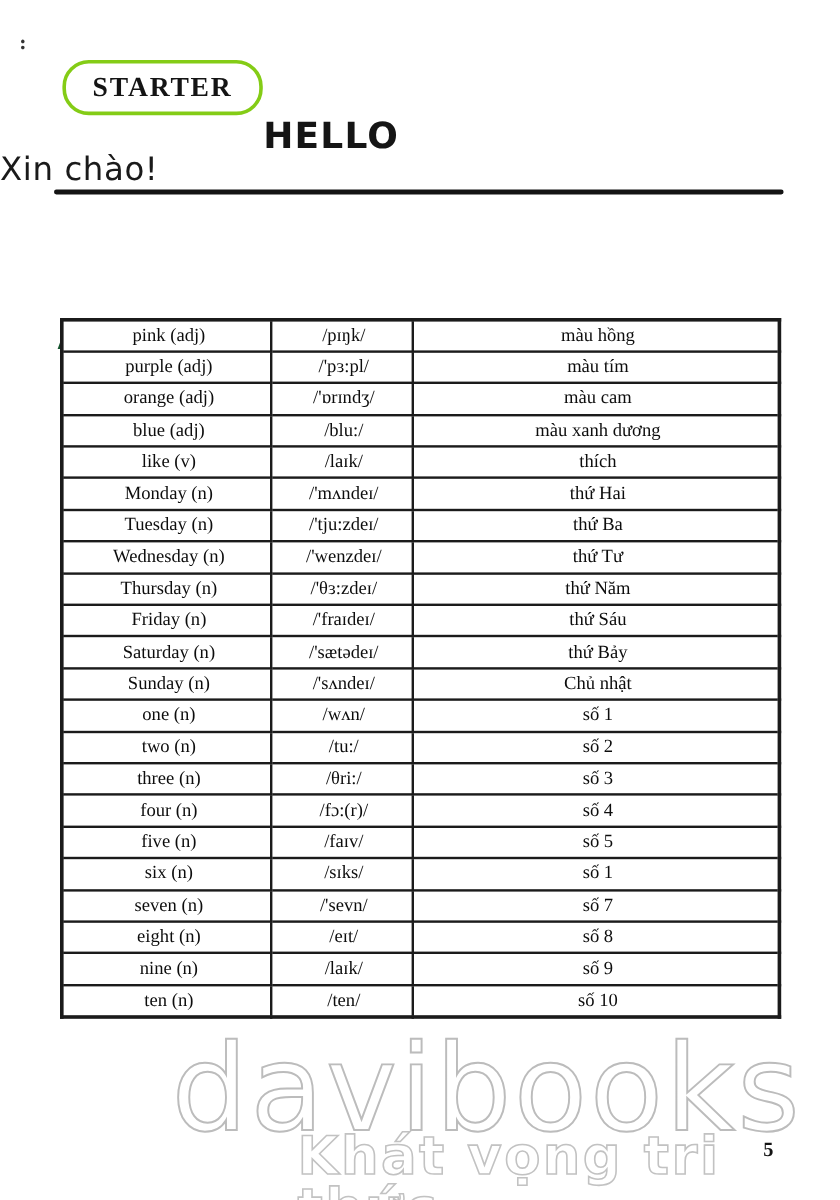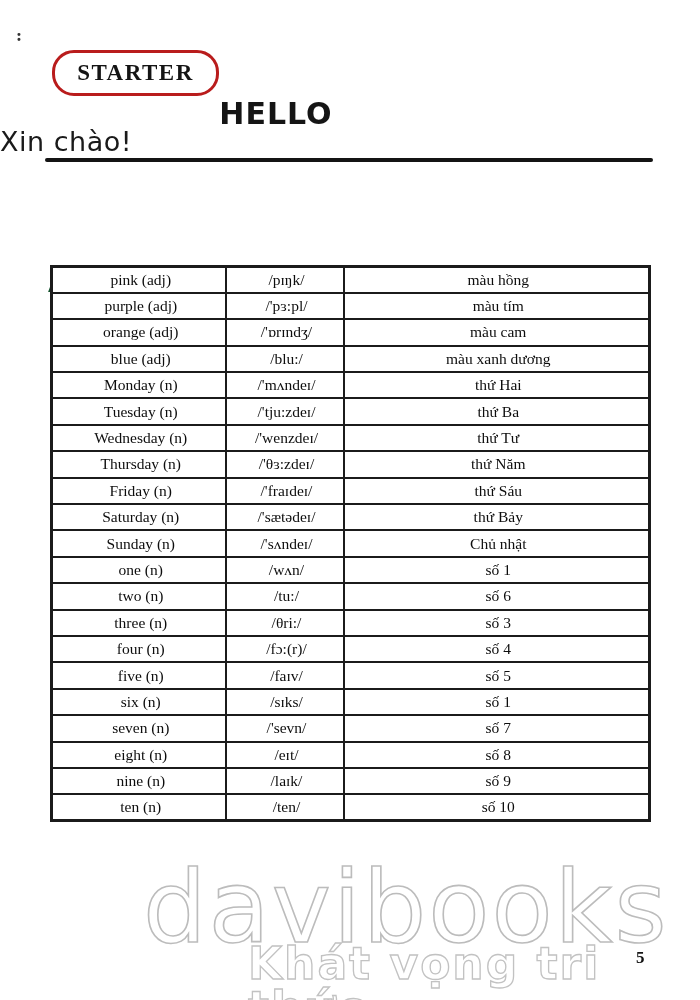--- a/index.html
+++ b/index.html
@@ -13,21 +13,21 @@
     color: #111;
   }
   .speckle {
     position: absolute; left: 16px; top: 26px;
     font: bold 16px "DejaVu Serif", serif; color: #333;
     letter-spacing: 0;
   }
   .starter-badge {
     position: absolute; left: 52px; top: 50px;
     width: 167px; height: 46px;
-    border: 3px solid #b91c1c; border-radius: 22px;
+    border: 3px solid #84cc16; border-radius: 22px;
     display: flex; align-items: center; justify-content: center;
     background: #fff;
   }
   .starter-badge span {
     font-family: "Liberation Serif", serif;
     font-weight: bold; font-size: 23px; letter-spacing: 1.5px;
     color: #141414;
   }
   .lesson-title {
     position: absolute; left: 0; top: 96px; width: 552px;
@@ -141,20 +141,25 @@
       <td>màu cam</td>
     </tr>
 
     <tr>
       <td>blue (adj)</td>
       <td>/blu:/</td>
       <td>màu xanh dương</td>
     </tr>
 
 
+    <tr>
+      <td>like (v)</td>
+      <td>/laɪk/</td>
+      <td>thích</td>
+    </tr>
 
     <tr>
       <td>Monday (n)</td>
       <td>/'mʌndeɪ/</td>
       <td>thứ Hai</td>
     </tr>
 
     <tr>
       <td>Tuesday (n)</td>
       <td>/'tju:zdeɪ/</td>
@@ -193,21 +198,21 @@
 
     <tr>
       <td>one (n)</td>
       <td>/wʌn/</td>
       <td>số 1</td>
     </tr>
 
     <tr>
       <td>two (n)</td>
       <td>/tu:/</td>
-      <td>số 6</td>
+      <td>số 2</td>
     </tr>
 
     <tr>
       <td>three (n)</td>
       <td>/θri:/</td>
       <td>số 3</td>
     </tr>
 
     <tr>
       <td>four (n)</td>

